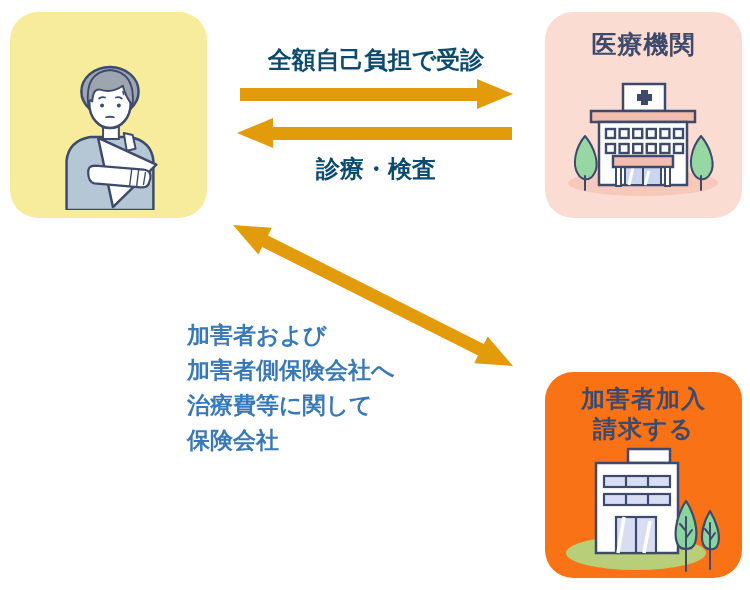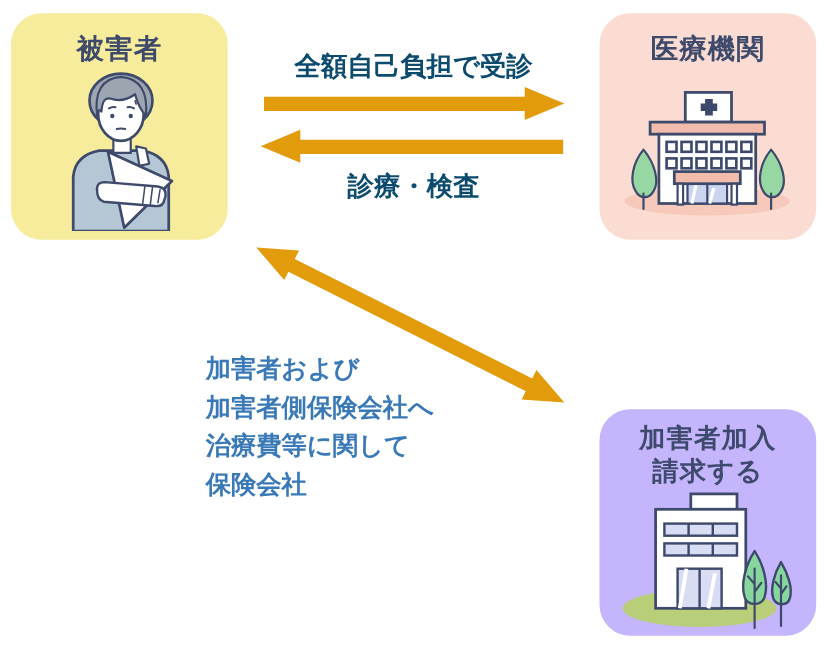--- a/index.html
+++ b/index.html
@@ -19,21 +19,21 @@
     width: 750px; height: 590px;
     pointer-events: none;
   }
   .node {
     position: absolute;
     width: 197px; height: 206px;
     border-radius: 28px;
   }
   .node-victim  { left: 10px;  top: 12px;  background: #F6EC9B; }
   .node-medical { left: 545px; top: 12px;  background: #FBDCD3; padding-left: 24px; }
-  .node-insurer { left: 545px; top: 372px; background: #c4b5fd; }
+  .node-insurer { left: 545px; top: 372px; background: #f97316; }
   .node-title {
     position: absolute; left: 0; right: 0; top: 16px;
     text-align: center;
     font-size: 25px; font-weight: bold;
     color: #3E4A6B;
     letter-spacing: 1px;
   }
   .node-title-two-line {
     top: 12px;
     font-size: 24px;
@@ -67,21 +67,20 @@
 
 <div class="canvas">
 
   <svg class="arrows-layer" viewBox="0 0 750 590" xmlns="http://www.w3.org/2000/svg">
     <polygon points="240,88 477,88 477,79 513,94 477,109 477,101 240,101" fill="#E29B0B"></polygon>
     <polygon points="512,127 273,127 273,118 237,133 273,148 273,140 512,140" fill="#E29B0B"></polygon>
     <polygon points="233,225 271.9,227.8 268,235.4 483.8,344 487.7,336.4 513,366 474.2,363.2 478,355.6 262.2,247 258.4,254.6" fill="#E29B0B"></polygon>
   </svg>
 
   <div class="node node-victim">
-    <div class="node-title">被害者</div>
     <svg class="node-illustration illus-person" width="120" height="148" viewBox="0 0 120 150" xmlns="http://www.w3.org/2000/svg">
 
       <path d="M18,150 L18,100 Q20,80 42,76 L82,76 Q104,80 106,100 L106,150 Z" fill="#B5C7D4" stroke="#3E4A6B" stroke-width="2.5" stroke-linejoin="round"></path>
 
       <path d="M55,62 L55,78 L71,78 L71,62 Z" fill="#FFFFFF" stroke="#3E4A6B" stroke-width="2"></path>
 
       <ellipse cx="62" cy="30" rx="29" ry="25" fill="#9DA6B0" stroke="#3E4A6B" stroke-width="2.5"></ellipse>
 
       <ellipse cx="62" cy="42" rx="21" ry="25" fill="#FFFFFF" stroke="#3E4A6B" stroke-width="2.5"></ellipse>
 

